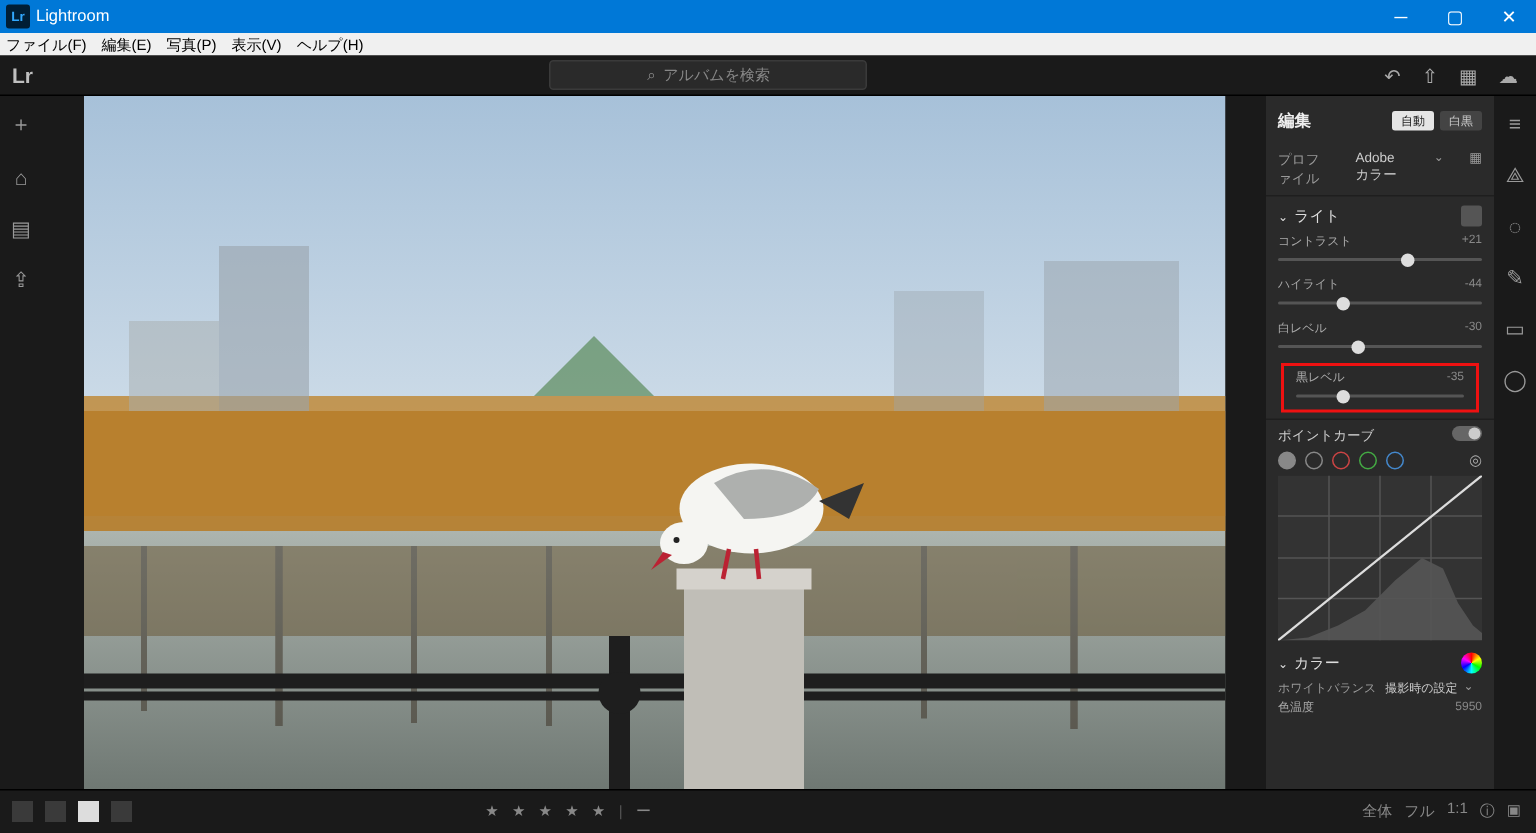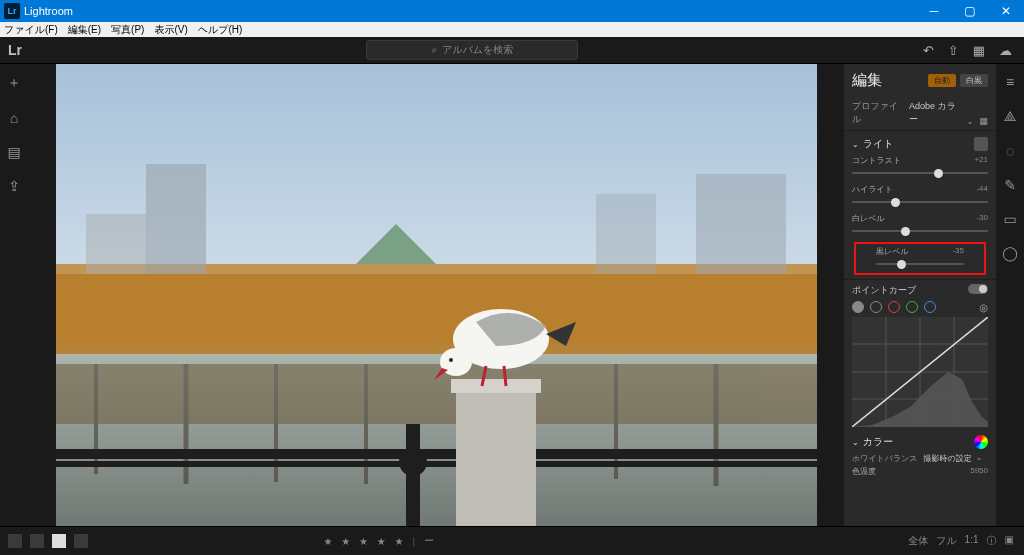--- a/index.html
+++ b/index.html
@@ -21,34 +21,34 @@
 .rightbar{width:28px;background:#1a1a1a;display:flex;flex-direction:column;align-items:center;padding-top:10px;gap:18px;color:#999;font-size:14px}
 .footer{height:28px;background:#1a1a1a;border-top:1px solid #000;display:flex;align-items:center;color:#888;font-size:10px}
 .footer .fl{display:flex;gap:8px;margin-left:8px}
 .footer .sq{width:14px;height:14px;background:#3a3a3a}
 .footer .sq.on{background:#ddd}
 .footer .stars{margin:0 auto;letter-spacing:3px;display:flex;align-items:center;gap:6px}
 .footer .fr{margin-left:auto;margin-right:10px;display:flex;gap:8px}
 .phead{display:flex;align-items:center;padding:6px 8px;height:20px}
 .phead .btns{margin-left:auto;display:flex;gap:4px}
 .pillbtn{background:#444;border-radius:2px;padding:1px 6px;font-size:8px}
-.pillbtn.on{background:#a16207;color:#222}
-.profile{display:flex;align-items:flex-end;padding:4px 8px;font-size:9px;color:#999;gap:6px;border-bottom:1px solid #1e1e1e}
+.pillbtn.on{background:#e5e5e5;color:#222}
+.profile{display:flex;align-items:flex-start;padding:4px 8px;font-size:9px;color:#999;gap:17px;border-bottom:1px solid #1e1e1e}
 .profile .sel{color:#ccc}
 .section{padding:6px 8px 2px;border-bottom:1px solid #1e1e1e}
 .section .sh{display:flex;align-items:center;font-size:10px;color:#ddd;margin-bottom:4px}
 .section .sh .chev{margin-right:4px;font-size:8px}
 .section .sh .tool{margin-left:auto;width:14px;height:14px;background:#555;border-radius:2px}
 .slider{margin-bottom:6px}
 .slider .sl{display:flex;font-size:8px;color:#aaa}
 .slider .sl .val{margin-left:auto;color:#888;font-size:8px}
 .slider .track{position:relative;height:10px;margin-top:2px}
 .slider .line{position:absolute;top:4px;left:0;right:0;height:2px;background:#555;border-radius:1px}
 .slider .knob{position:absolute;top:1px;width:9px;height:9px;background:#ddd;border-radius:50%}
-.hlbox{border:2px solid #e11;padding:2px 20px;margin:2px 2px}
+.hlbox{border:2px solid #e11;padding:2px 8px;margin:2px 2px}
 .curve{padding:4px 8px}
 .curve .ch{display:flex;font-size:9px;color:#ccc}
 .curve .ch .tog{margin-left:auto;width:20px;height:10px;background:#666;border-radius:5px;position:relative}
 .curve .ch .tog::after{content:"";position:absolute;right:1px;top:1px;width:8px;height:8px;background:#ccc;border-radius:50%}
 .curve .dots{display:flex;gap:6px;margin-top:4px;align-items:center}
 .curve .dot{width:10px;height:10px;border:1px solid #888;border-radius:50%}
 .curve svg{display:block;margin-top:4px}
 .color{padding:4px 8px}
 .color .ch{display:flex;font-size:10px;color:#ddd;align-items:center}
 .color .wheel{margin-left:auto;width:14px;height:14px;border-radius:50%;background:conic-gradient(red,yellow,lime,cyan,blue,magenta,red)}
@@ -151,21 +151,21 @@
 
       <path d="M490 270 L520 258 L510 282 Z" fill="#333"></path>
 
       <line x1="430" y1="302" x2="426" y2="322" stroke="#b23" stroke-width="3"></line>
       <line x1="448" y1="302" x2="450" y2="322" stroke="#b23" stroke-width="3"></line>
     </svg>
   </div>
 
   <div class="panel">
     <div class="phead">
-      <span style="font-size:15px;font-weight:400;color:#eee">編集</span>
+      <span style="font-size:11px;font-weight:700;color:#eee">編集</span>
       <div class="btns">
         <span class="pillbtn on">自動</span>
         <span class="pillbtn">白黒</span>
       </div>
     </div>
     <div class="profile">
       <span>プロファイル</span>
       <span class="sel">Adobe カラー</span>
       <span style="font-size:8px">⌄</span>
       <span style="margin-left:auto">▦</span>

